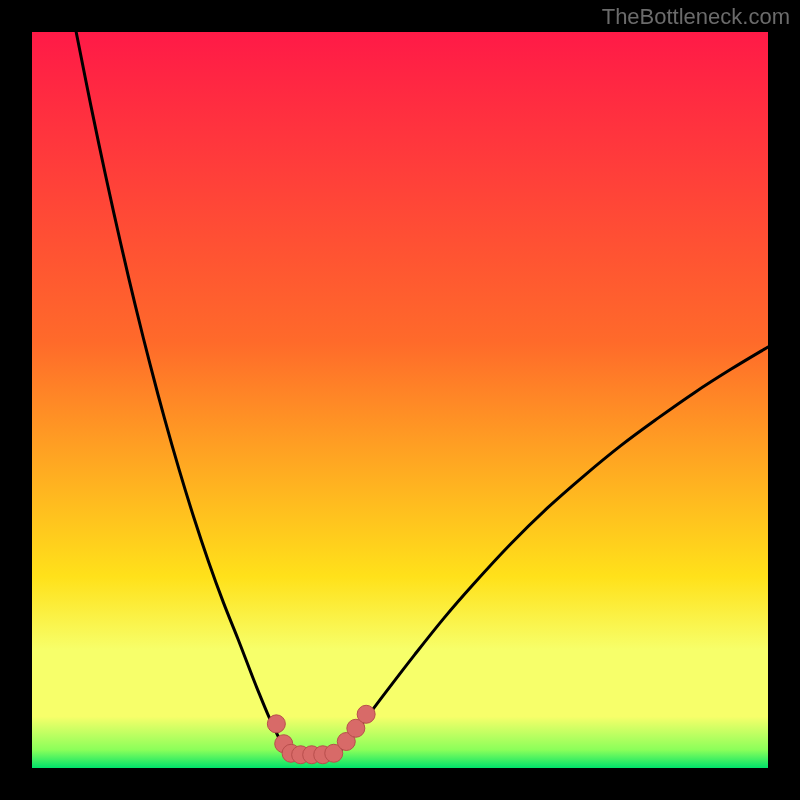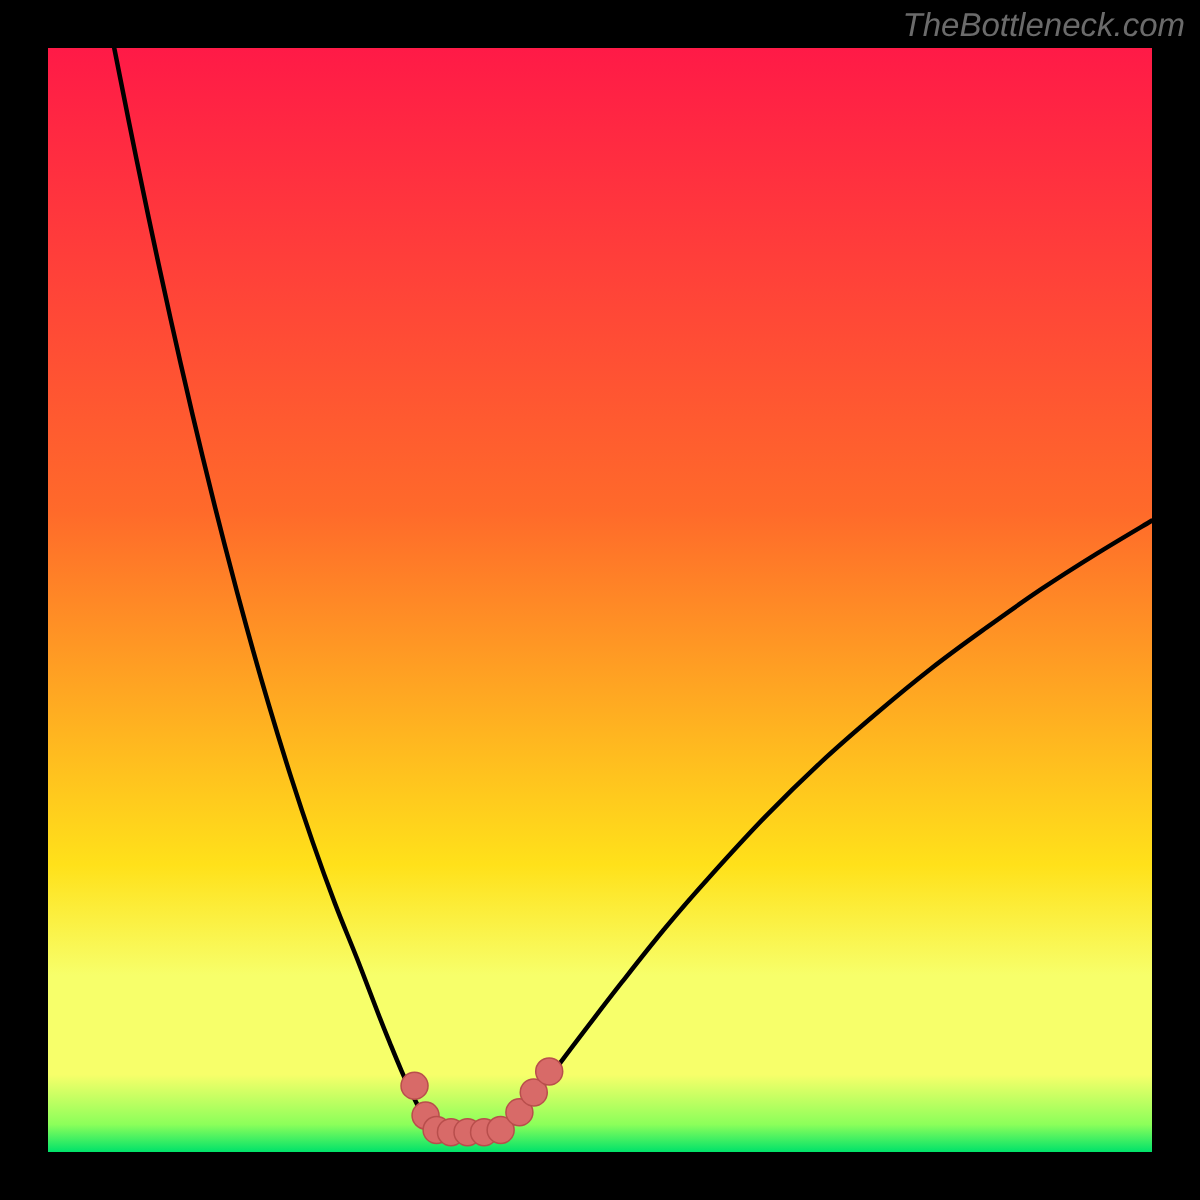--- a/index.html
+++ b/index.html
@@ -12,21 +12,20 @@
     font-family: Arial, Helvetica, sans-serif;
   }
   .watermark {
     position: absolute;
     top: 4px;
     right: 10px;
     color: #6b6b6b;
     font-size: 22px;
     z-index: 10;
     user-select: none;
-    font-style: italic;
   }
   .plot-frame {
     position: absolute;
     left: 32px;
     top: 32px;
     width: 736px;
     height: 736px;
     background: #000;
     overflow: hidden;
   }

